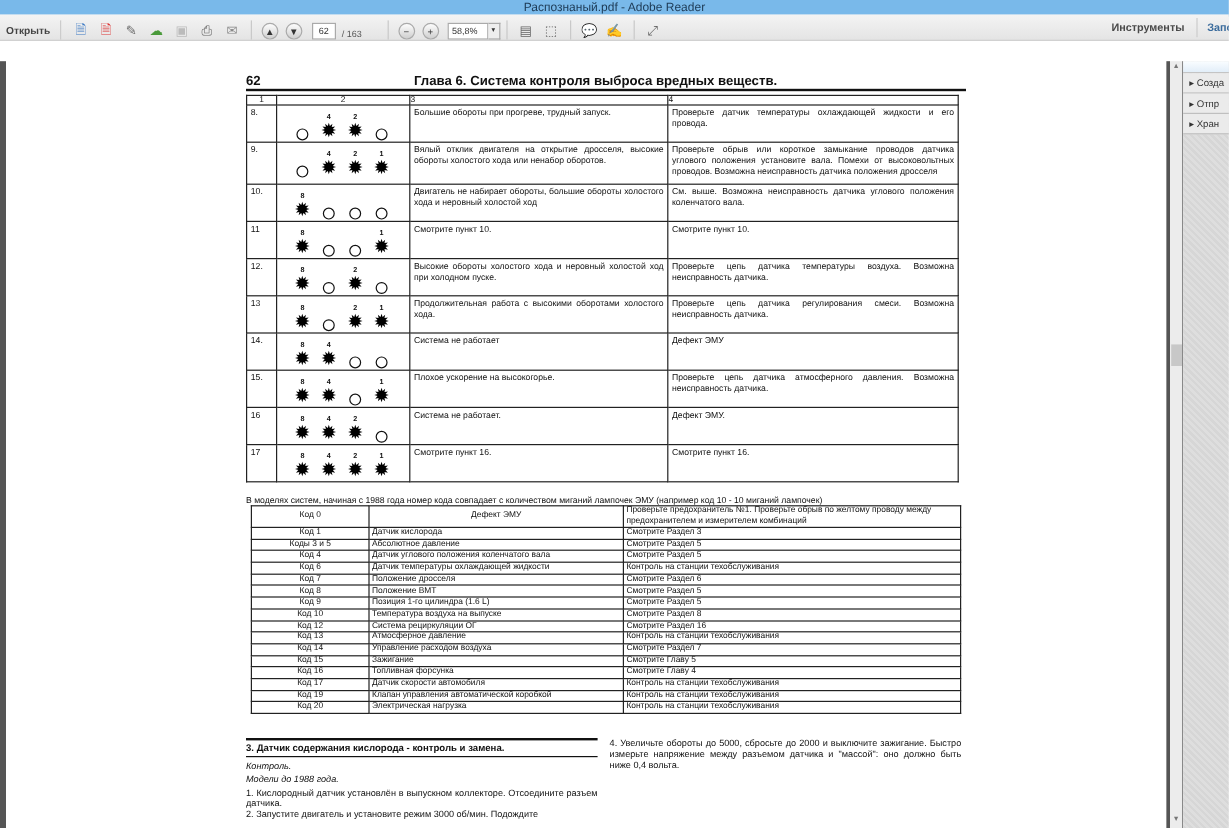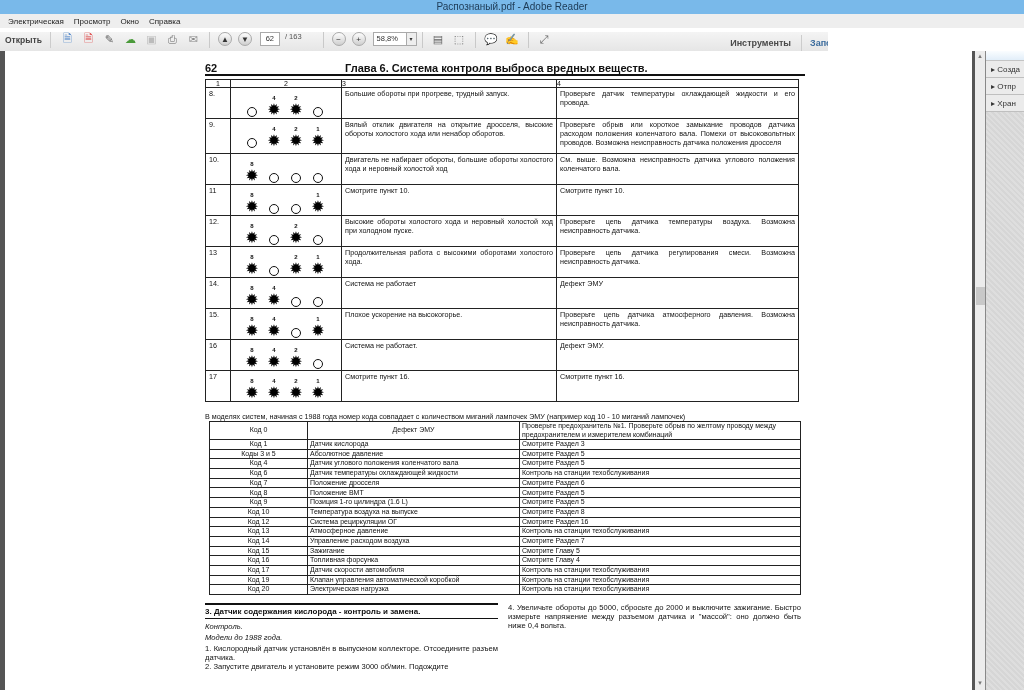--- a/index.html
+++ b/index.html
@@ -1,19 +1,19 @@
 <!DOCTYPE html>
 <html><head>
 <meta charset="utf-8">
 <style>
 *{box-sizing:border-box;margin:0;padding:0}
 html,body{width:1024px;height:690px;overflow:hidden;background:#fff;font-family:"Liberation Sans",sans-serif}
 .titlebar{position:absolute;left:0;top:0;width:1024px;height:14px;background:#79b9ea;font-size:10px;color:#1d3a55;text-align:center;line-height:14px}
 .menubar{position:absolute;left:0;top:14px;width:1024px;height:14px;background:#eeeeee;font-size:8px;color:#222;display:flex;align-items:center;padding-left:8px;gap:10px}
-.toolbar{position:absolute;left:0;top:32px;width:828px;height:22px;background:linear-gradient(#f4f4f4,#e4e4e4);border-bottom:1px solid #c6c6c6;display:flex;align-items:flex-start;font-size:8.5px;color:#333}
+.toolbar{position:absolute;left:0;top:12px;width:1024px;height:22px;background:linear-gradient(#f4f4f4,#e4e4e4);border-bottom:1px solid #c6c6c6;display:flex;align-items:flex-end;font-size:8.5px;color:#333}
 .tb-open{padding:0 8px 0 5px;font-weight:bold;color:#444;border-right:1px solid #ccc;height:16px;line-height:16px;margin-right:6px}
 .tb-icon{width:15px;height:15px;margin:0 3px;display:flex;align-items:center;justify-content:center;font-size:11px;color:#666}
 .tb-sep{width:1px;height:16px;background:#c9c9c9;margin:0 5px}
 .tb-round{width:14px;height:14px;border-radius:50%;background:linear-gradient(#fdfdfd,#cfcfcf);border:1px solid #aaa;display:flex;align-items:center;justify-content:center;font-size:8px;color:#333;margin:0 3px}
 .tb-page{width:20px;height:14px;border:1px solid #aaa;background:#fff;font-size:7.5px;text-align:center;line-height:12px;margin-left:5px}
 .tb-total{margin:0 16px 0 5px;font-size:7.5px;color:#555}
 .tb-zoom{width:34px;height:14px;border:1px solid #aaa;background:#fff;font-size:7.5px;line-height:12px;padding-left:3px;margin-left:4px}
 .tb-zoomdd{width:10px;height:14px;border:1px solid #aaa;border-left:none;background:#eee;font-size:6px;text-align:center;line-height:12px}
 .tb-right{position:absolute;right:0;top:0;height:22px;display:flex;align-items:center;font-size:9px;font-weight:bold;color:#4a4a4a}
 .tb-tools{padding:0 10px;border-right:1px solid #ccc;height:16px;line-height:16px}
@@ -45,21 +45,21 @@
 .lamp{width:16px;display:flex;flex-direction:column;align-items:center}
 .lamp .lbl{font-size:6px;font-weight:bold;height:7px;line-height:7px}
 .lamp .off{width:10px;height:10px;border:1.5px solid #111;border-radius:50%;margin-top:4px}
 .lamp .on{font-size:16px;line-height:15px;color:#000}
 .note{font-size:7.2px;margin-top:10px;width:594px;line-height:9px}
 .cap{font-size:7.4px;text-align:center;margin-top:2px;width:594px;padding-left:80px}
 .t2{width:592px;border:1.2px solid #111;font-size:7px;margin-left:4px}
 .t2 td{border:1px solid #222;padding:0 2px;height:9.7px;line-height:8.5px}
 .t2 .k{width:98px;text-align:center}
 .t2 .d{width:212px}
-.cols{display:flex;gap:10px;margin-top:8px;width:596px}
+.cols{display:flex;gap:10px;margin-top:20px;width:596px}
 .col{width:293px;font-size:7.6px;line-height:9px}
 .sec{font-weight:bold;font-size:8px;border-top:2px solid #111;border-bottom:1px solid #111;padding:2px 0;margin-bottom:3px}
 .it{font-style:italic;margin-bottom:2px}
 .just{text-align:justify}
 </style>
 </head>
 <body>
 
 <div class="titlebar"><span>Распознаный.pdf - Adobe Reader</span></div>
 
@@ -164,21 +164,21 @@
       <span class="lbl">2</span>
       <span class="on">✹</span>
     </div>
               <div class="lamp">
       <span class="lbl">1</span>
       <span class="on">✹</span>
     </div>
             </div>
           </td>
     <td class="c3">Вялый отклик двигателя на открытие дросселя, высокие обороты холостого хода или ненабор оборотов.</td>
-    <td class="c4">Проверьте обрыв или короткое замыкание проводов датчика расходом положения коленчатого вала. Помехи от высоковольтных проводов. Возможна неисправность датчика положения дросселя</td>
+    <td class="c4">Проверьте обрыв или короткое замыкание проводов датчика углового положения установите вала. Помехи от высоковольтных проводов. Возможна неисправность датчика положения дросселя</td>
         </tr>
         <tr class="r">
     <td class="c1">10.</td>
     <td class="c2">
             <div class="lamps">
               <div class="lamp">
       <span class="lbl">8</span>
       <span class="on">✹</span>
     </div>
               <div class="lamp">

